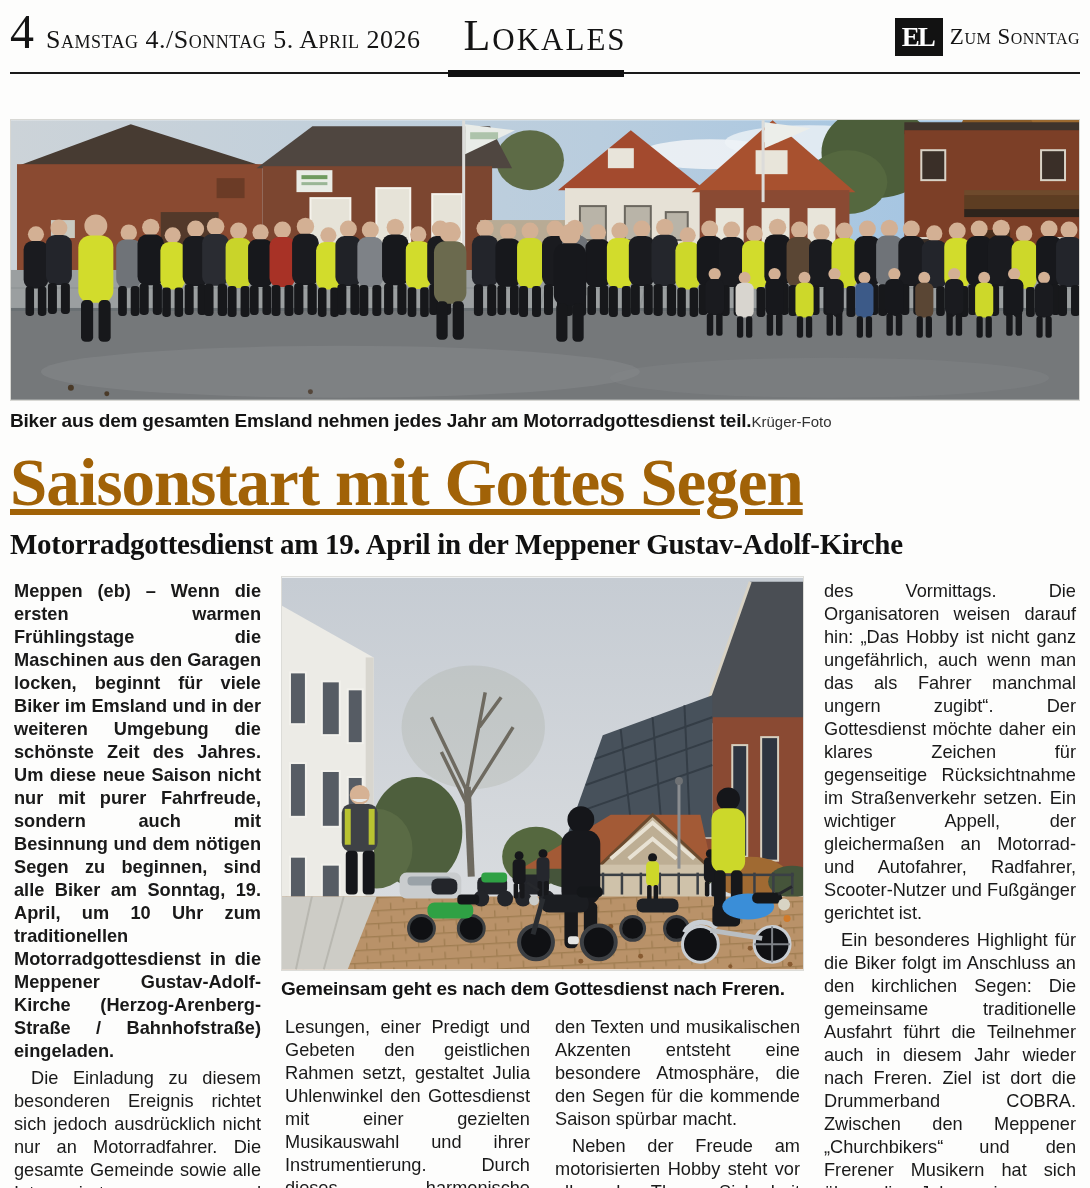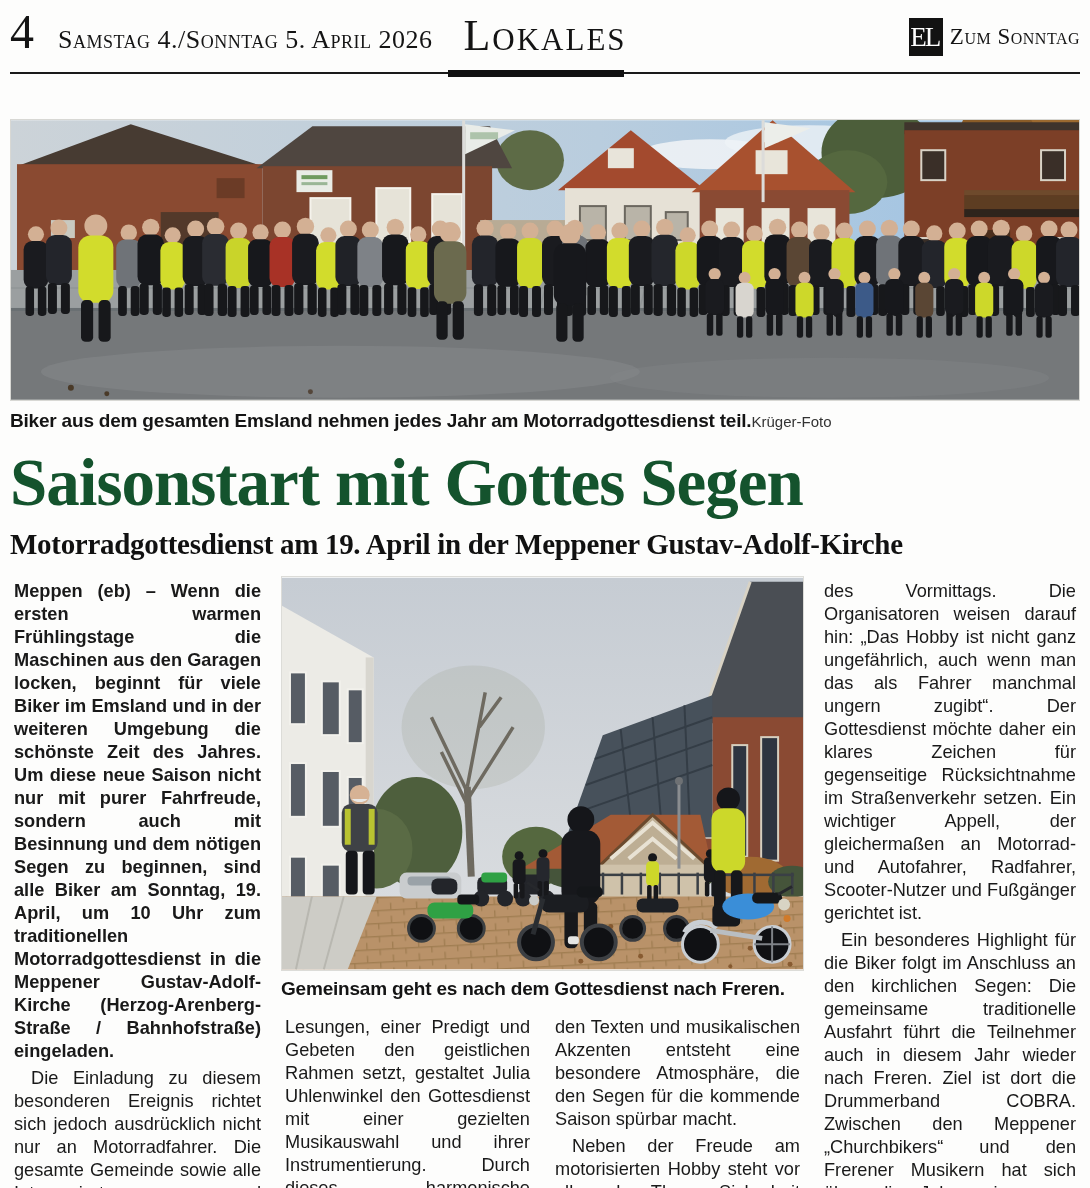--- a/index.html
+++ b/index.html
@@ -6,41 +6,41 @@
   .page{
     position:relative;width:1090px;height:1188px;margin:0 auto;
     background:#fdfdfc;color:#141414;box-sizing:border-box;
     padding:0 10px;overflow:hidden;
     font-family:"Liberation Sans",sans-serif;
   }
   
   .masthead{position:relative;height:70px;}
   .mh-left{position:absolute;left:0;bottom:14px;display:flex;align-items:baseline;}
   .page-no{font-family:"Liberation Serif",serif;font-size:48px;line-height:1;font-weight:400;}
-  .date{font-family:"Liberation Serif",serif;font-variant:small-caps;font-size:26px;margin-left:24px;letter-spacing:.5px;}
+  .date{font-family:"Liberation Serif",serif;font-variant:small-caps;font-size:26px;margin-left:12px;letter-spacing:.5px;}
   .section-title{
     position:absolute;left:50%;transform:translateX(-50%);bottom:12px;
     font-family:Liberation Serif, serif;font-variant:small-caps;font-size:44px;line-height:1;
     letter-spacing:2px;font-weight:400;
   }
   .mh-right{position:absolute;right:0;bottom:14px;display:flex;align-items:center;gap:7px;}
-  .el-logo{width:34px;height:38px;background:#121212;color:#fff;display:flex;align-items:center;justify-content:center;
-    font-family:"Liberation Serif",serif;font-weight:400;font-size:27px;letter-spacing:-2px;padding-right:2px;box-sizing:border-box;}
+  .el-logo{width:48px;height:38px;background:#121212;color:#fff;display:flex;align-items:center;justify-content:center;
+    font-family:"Liberation Serif",serif;font-weight:700;font-size:27px;letter-spacing:-2px;padding-right:2px;box-sizing:border-box;}
   .brand{font-family:"Liberation Serif",serif;font-variant:small-caps;font-size:23px;letter-spacing:.5px;}
   .masthead-rule{position:relative;height:7px;}
   .masthead-rule .base{position:absolute;left:0;right:0;top:2px;height:2px;background:#1a1a1a;}
   .masthead-rule .thick{position:absolute;left:438px;width:176px;top:0;height:7px;background:#111;}
   
   .photo-top{margin-top:42px;border:1px solid #d8d8d4;line-height:0;}
   .caption-row{display:flex;justify-content:flex-start;align-items:baseline;margin-top:9px;}
   .caption{font-weight:700;font-size:19px;letter-spacing:-.2px;}
   .credit{font-size:15px;color:#333;}
   
   .headline{font-family:"Liberation Serif",serif;font-weight:700;font-size:67px;line-height:76px;
-    letter-spacing:-1px;margin-top:12px;color:#14532d;}
+    letter-spacing:-1px;margin-top:12px;color:#a16207;text-decoration:underline;}
   .subheadline{font-family:"Liberation Serif",serif;font-weight:700;font-size:29px;line-height:36px;
     margin-top:6px;letter-spacing:-.3px;color:#111;}
   
   .article-body{display:grid;grid-template-columns:255px 523px 1fr;gap:16px;margin-top:14px;height:623px;overflow:hidden;}
   .col p{margin:4px;font-size:18.2px;line-height:23px;text-align:justify;hyphens:auto;-webkit-hyphens:auto;color:#191919;}
   .col p.lead{font-weight:700;}
   .col p.indent{text-indent:17px;}
   .mid-col{display:flex;flex-direction:column;}
   .photo-mid{line-height:0;border:1px solid #dcdcd8;}
   .caption-mid{font-weight:700;font-size:19px;letter-spacing:-.2px;margin:7px 0 12px 0;}

